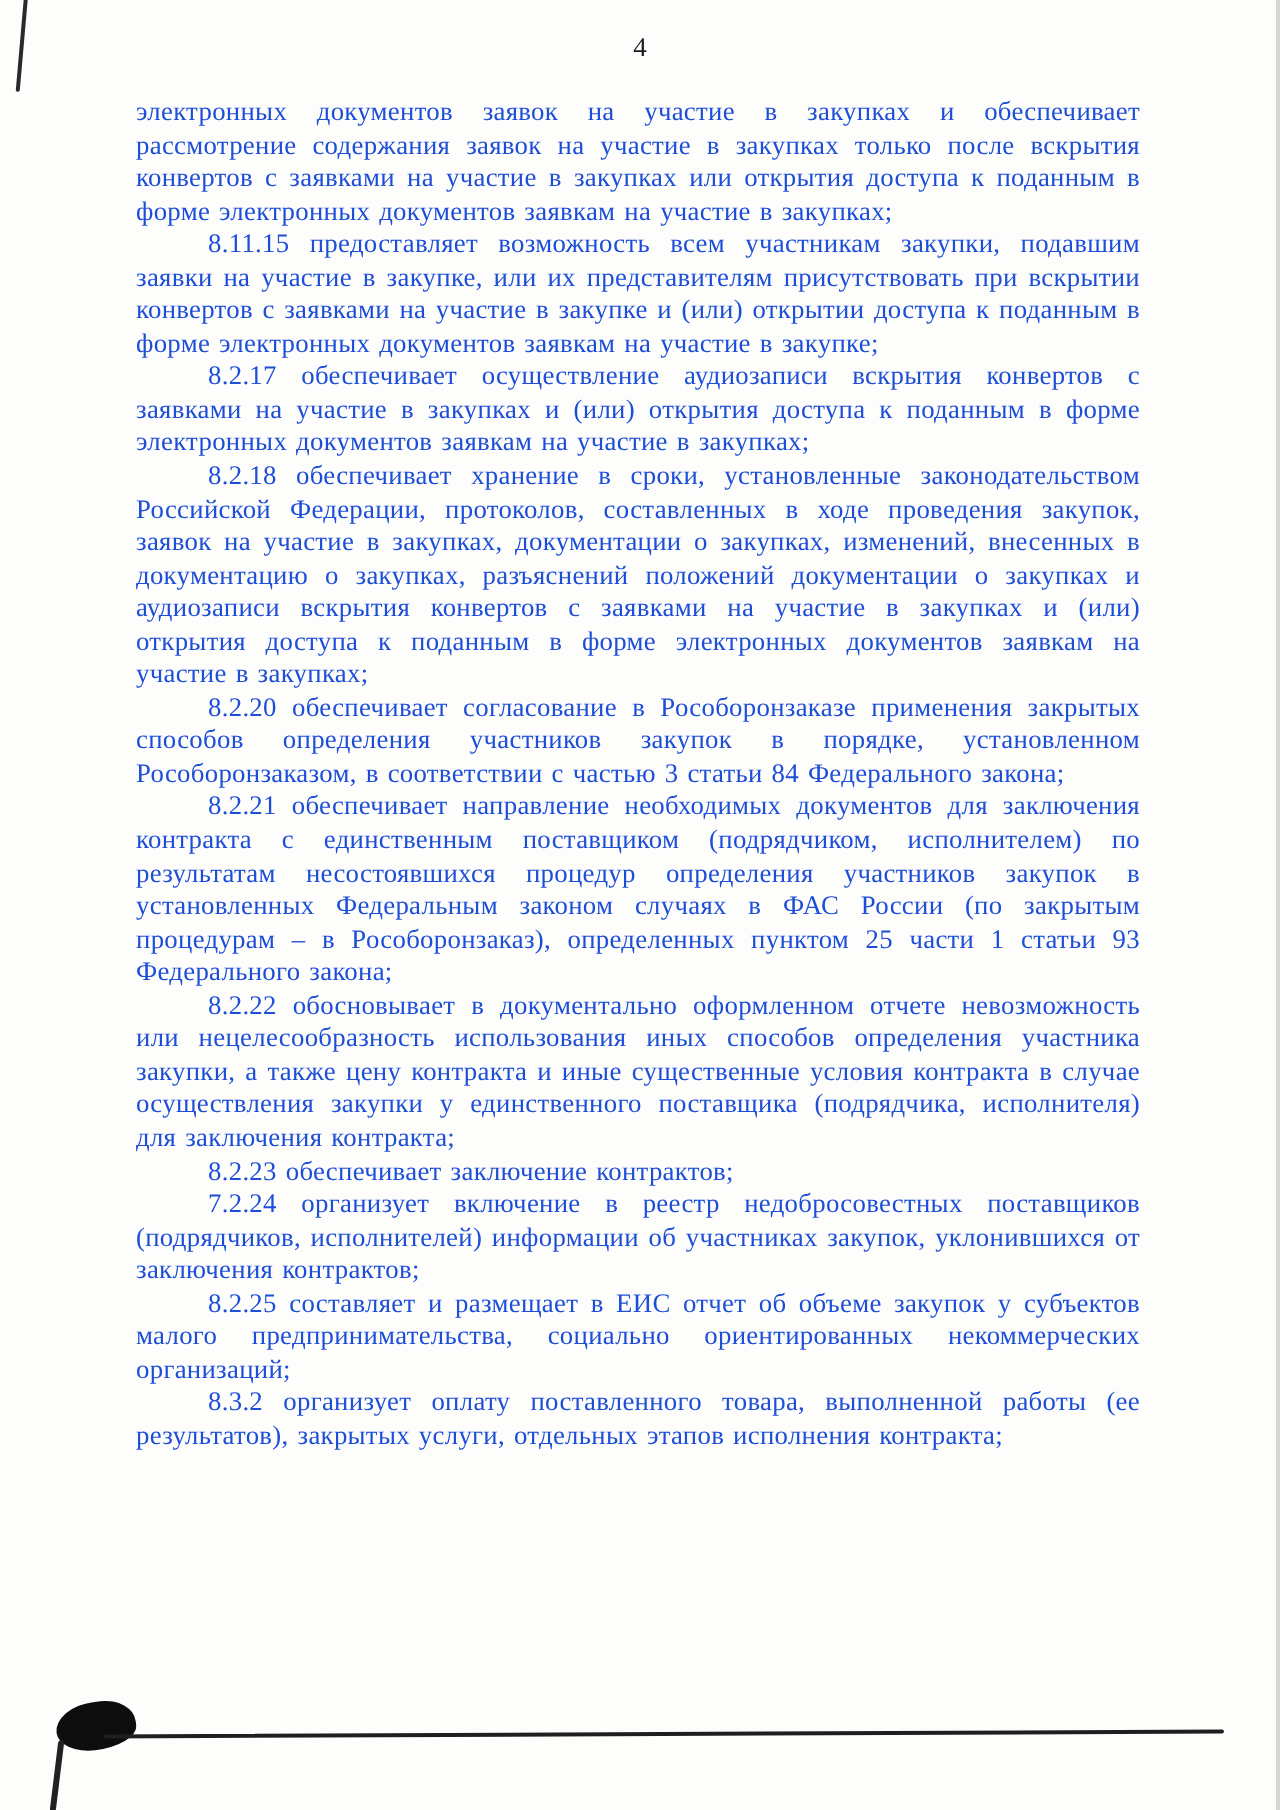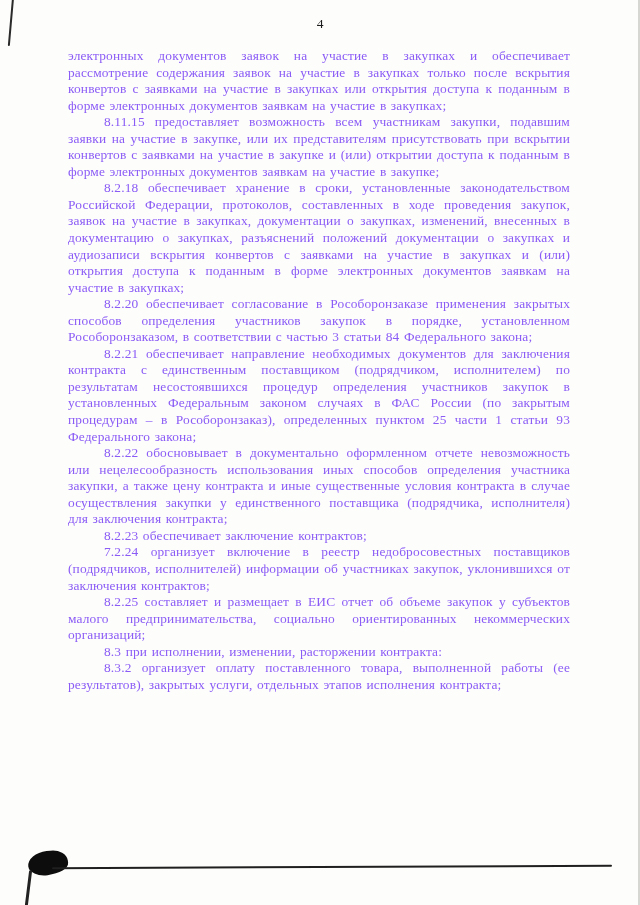--- a/index.html
+++ b/index.html
@@ -33,21 +33,21 @@
     width: 502px;
   }
   .doc-paragraph {
     margin: 0;
     font-size: 13.4px;
     line-height: 16.55px;
     text-align: justify;
     text-indent: 36px;
     letter-spacing: 0.15px;
     word-spacing: 1px;
-    color: #8b5cf6;
+    color: #1d4ed8;
   }
   .doc-paragraph:first-child {
     text-indent: 0;
   }
   
   .artifact {
     position: absolute;
     background: #1a1a1a;
   }
   .artifact-topleft-line {
@@ -97,28 +97,28 @@
 </head>
 <body>
 
 <div class="page">
 
   <div class="page-number">4</div>
 
   <div class="doc-body">
       <p class="doc-paragraph">электронных документов заявок на участие в закупках и обеспечивает рассмотрение содержания заявок на участие в закупках только после вскрытия конвертов с заявками на участие в закупках или открытия доступа к поданным в форме электронных документов заявкам на участие в закупках;</p>
       <p class="doc-paragraph">8.11.15 предоставляет возможность всем участникам закупки, подавшим заявки на участие в закупке, или их представителям присутствовать при вскрытии конвертов с заявками на участие в закупке и (или) открытии доступа к поданным в форме электронных документов заявкам на участие в закупке;</p>
+      <p class="doc-paragraph">8.2.17 обеспечивает осуществление аудиозаписи вскрытия конвертов с заявками на участие в закупках и (или) открытия доступа к поданным в форме электронных документов заявкам на участие в закупках;</p>
       <p class="doc-paragraph">8.2.18 обеспечивает хранение в сроки, установленные законодательством Российской Федерации, протоколов, составленных в ходе проведения закупок, заявок на участие в закупках, документации о закупках, изменений, внесенных в документацию о закупках, разъяснений положений документации о закупках и аудиозаписи вскрытия конвертов с заявками на участие в закупках и (или) открытия доступа к поданным в форме электронных документов заявкам на участие в закупках;</p>
       <p class="doc-paragraph">8.2.20 обеспечивает согласование в Рособоронзаказе применения закрытых способов определения участников закупок в порядке, установленном Рособоронзаказом, в соответствии с частью 3 статьи 84 Федерального закона;</p>
       <p class="doc-paragraph">8.2.21 обеспечивает направление необходимых документов для заключения контракта с единственным поставщиком (подрядчиком, исполнителем) по результатам несостоявшихся процедур определения участников закупок в установленных Федеральным законом случаях в ФАС России (по закрытым процедурам – в Рособоронзаказ), определенных пунктом 25 части 1 статьи 93 Федерального закона;</p>
       <p class="doc-paragraph">8.2.22 обосновывает в документально оформленном отчете невозможность или нецелесообразность использования иных способов определения участника закупки, а также цену контракта и иные существенные условия контракта в случае осуществления закупки у единственного поставщика (подрядчика, исполнителя) для заключения контракта;</p>
       <p class="doc-paragraph">8.2.23 обеспечивает заключение контрактов;</p>
       <p class="doc-paragraph">7.2.24 организует включение в реестр недобросовестных поставщиков (подрядчиков, исполнителей) информации об участниках закупок, уклонившихся от заключения контрактов;</p>
       <p class="doc-paragraph">8.2.25 составляет и размещает в ЕИС отчет об объеме закупок у субъектов малого предпринимательства, социально ориентированных некоммерческих организаций;</p>
-      <p class="doc-paragraph">8.3 при исполнении, изменении, расторжении контракта:</p>
       <p class="doc-paragraph">8.3.2 организует оплату поставленного товара, выполненной работы (ее результатов), закрытых услуги, отдельных этапов исполнения контракта;</p>
     </div>
 
   <div class="artifact artifact-topleft-line"></div>
   <div class="artifact artifact-bottom-blob"></div>
   <div class="artifact artifact-bottom-line"></div>
   <div class="artifact artifact-bottom-tail"></div>
   <div class="artifact artifact-right-edge"></div>
 
 </div>

